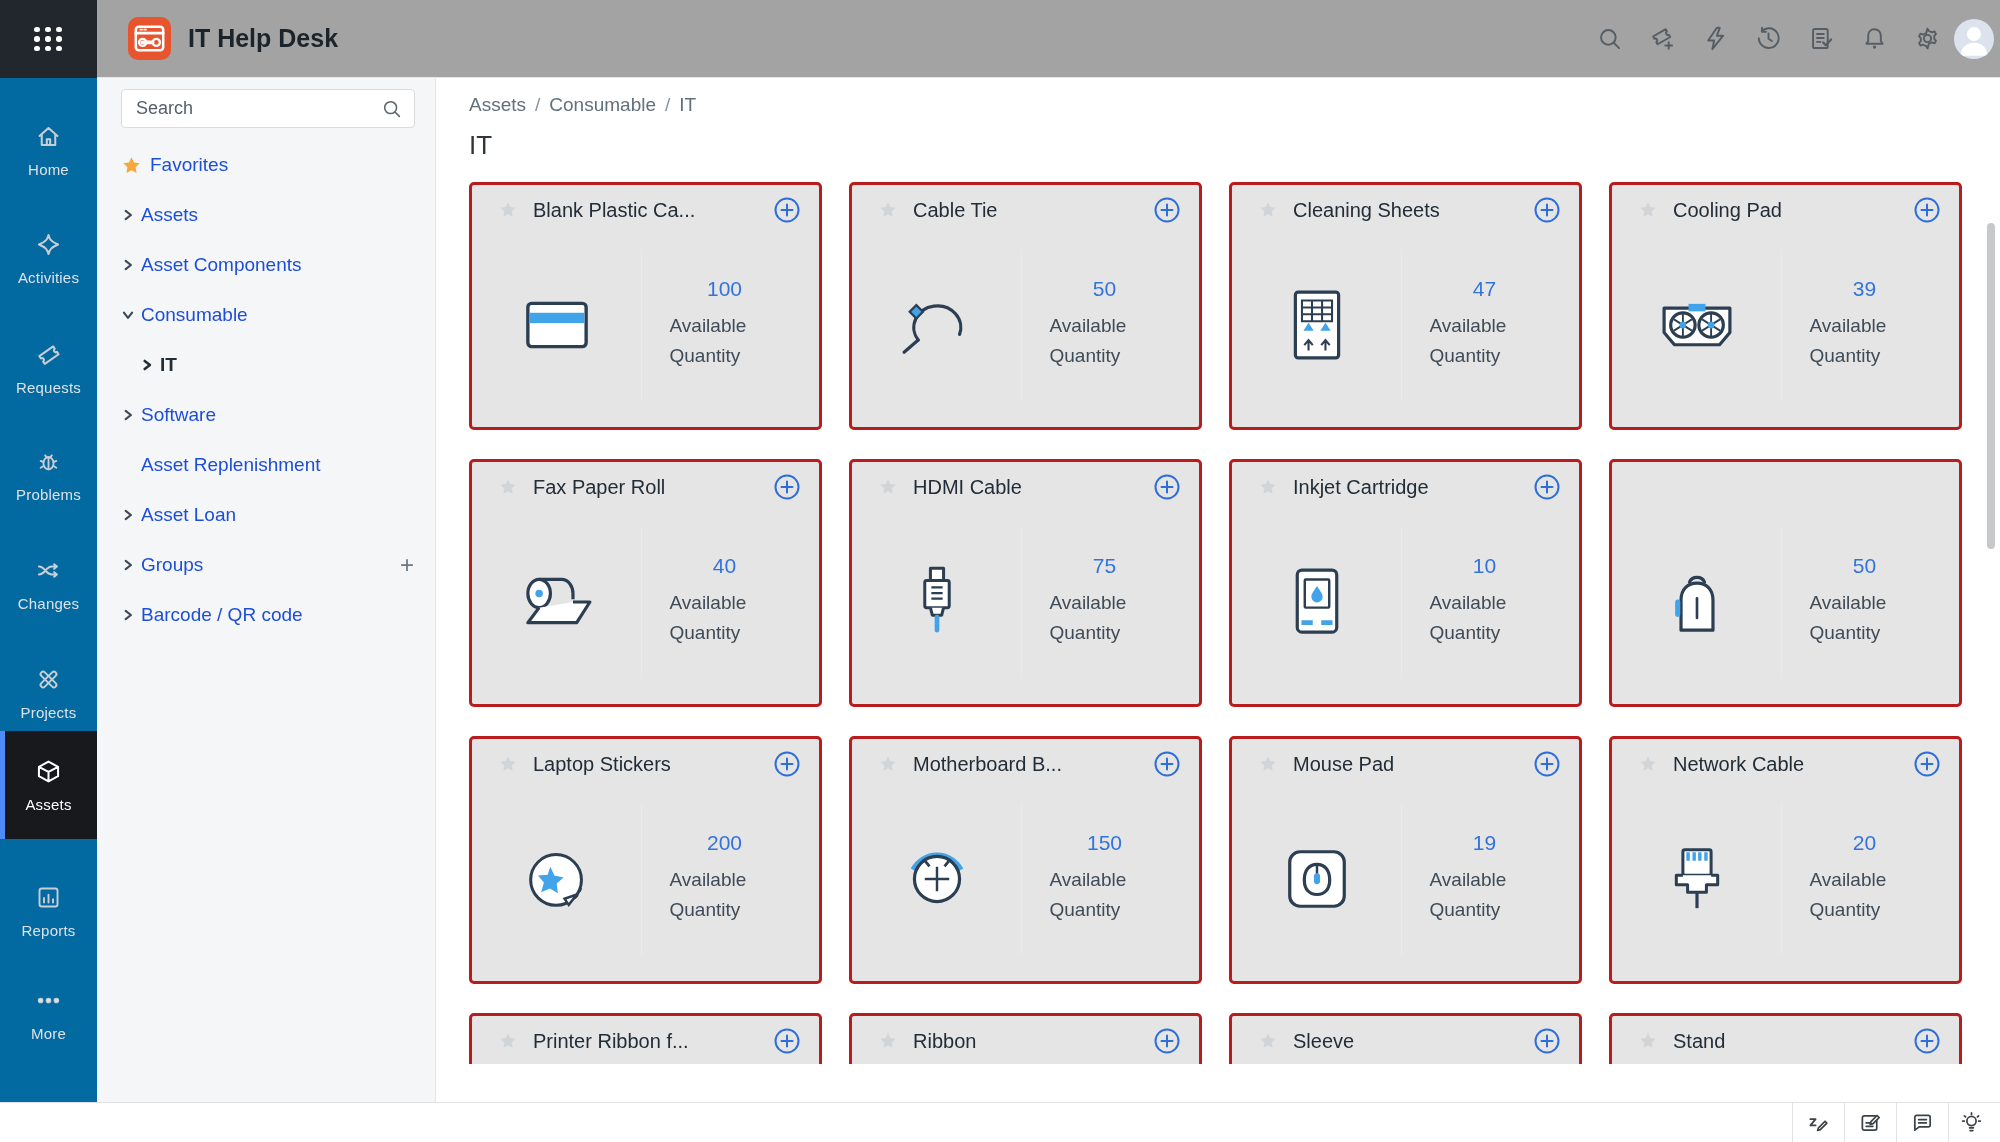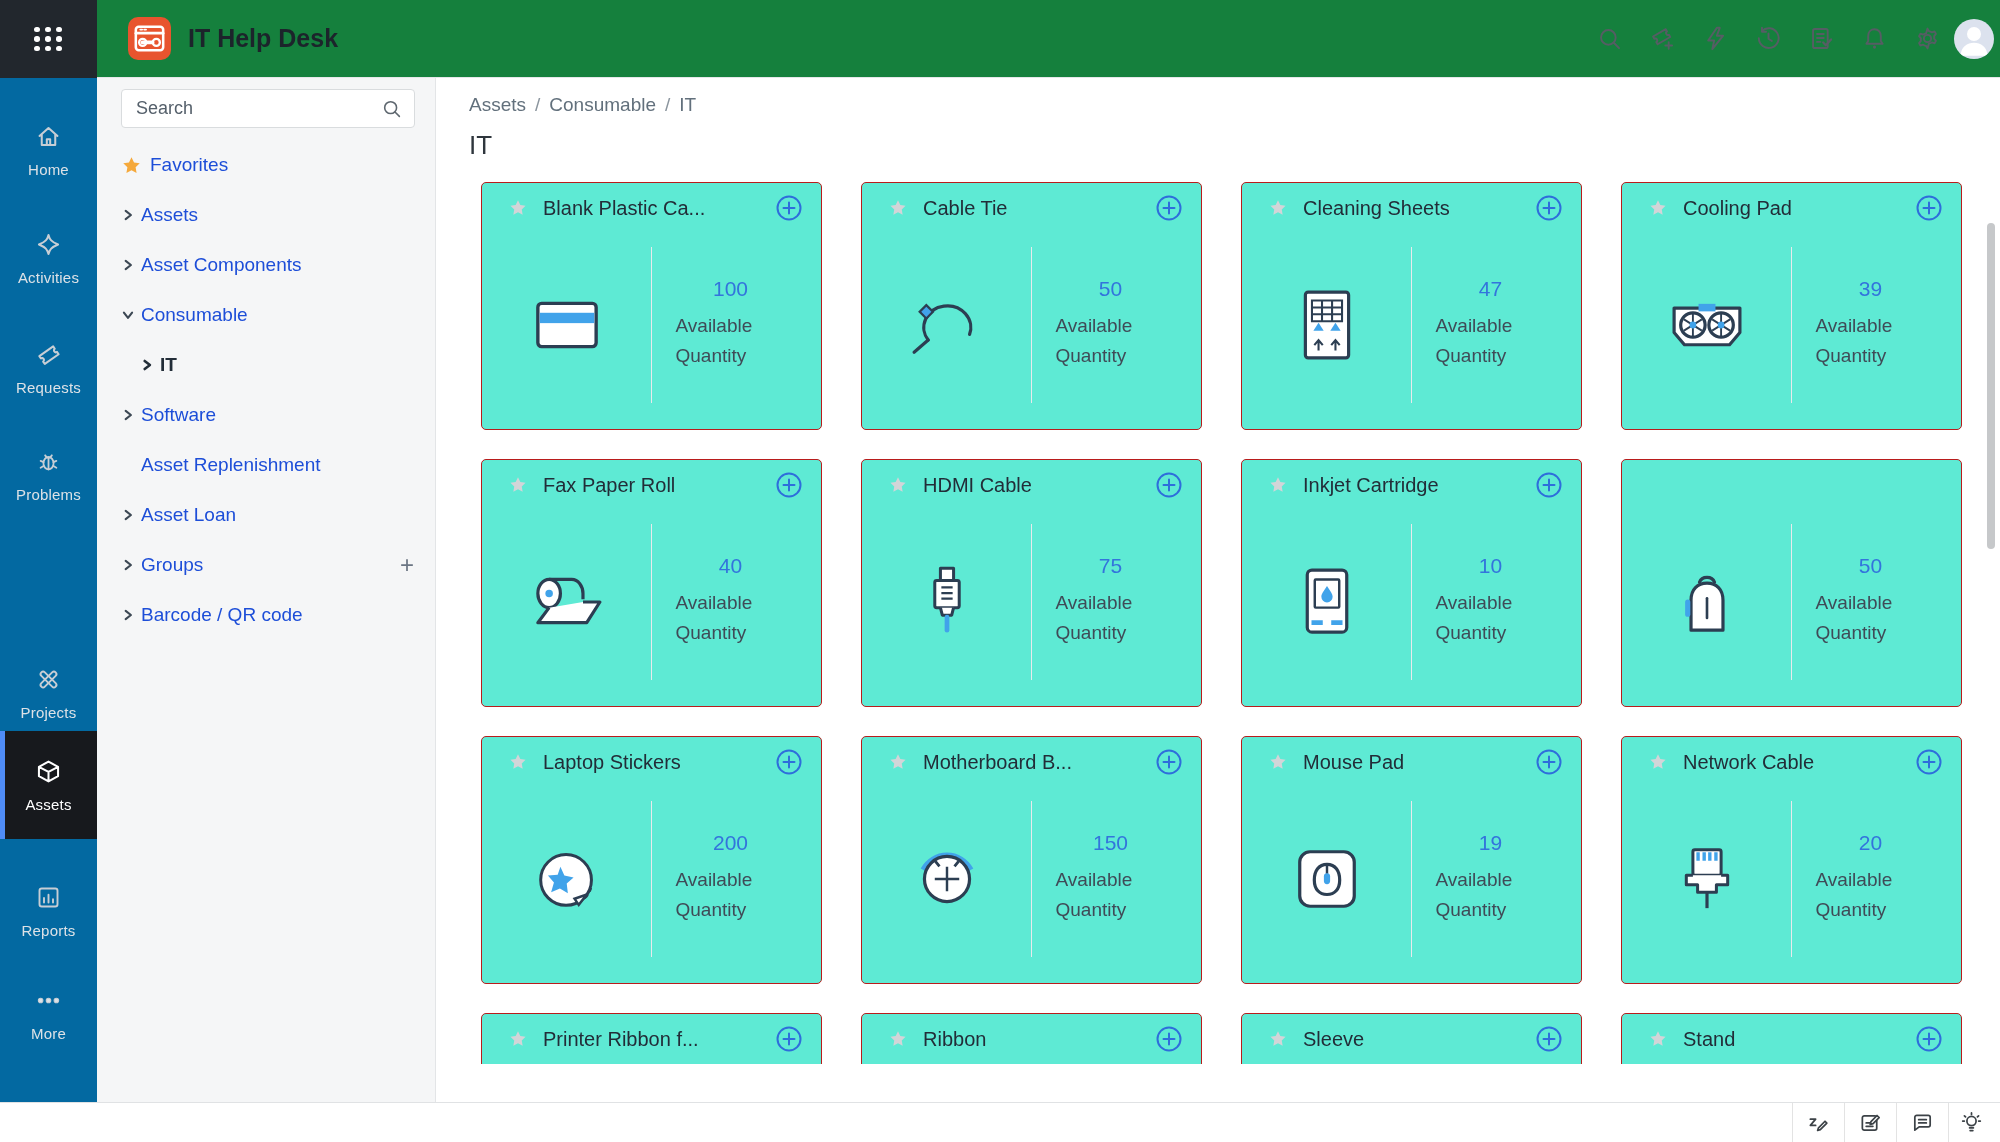--- a/index.html
+++ b/index.html
@@ -13,21 +13,21 @@
   .navrail { position:absolute; left:0; top:78px; width:97px; height:1024px; background:#0369a1; }
   .nav-item { position:absolute; left:0; width:97px; height:96px; display:flex; flex-direction:column; align-items:center; justify-content:center; gap:7px; color:#ccd3d9; cursor:pointer; }
   .nav-item svg { width:27px; height:27px; stroke:#c7ced5; }
   .nav-label { font-size:15px; color:#dde2e7; letter-spacing:.2px; }
   .nav-item.active { background:#17191d; }
   .nav-item.active .nav-label { color:#ffffff; }
   .nav-item.active svg { stroke:#ffffff; }
   .active-bar { position:absolute; left:0; top:0; bottom:0; width:5px; background:#4f8cf7; }
 
   
-  .appbar { position:absolute; left:97px; top:0; width:1903px; height:78px; background:#15803d; border-bottom:1px solid #e5e7e9; display:flex; align-items:center; }
+  .appbar { position:absolute; left:97px; top:0; width:1903px; height:78px; background:#a3a3a3; border-bottom:1px solid #e5e7e9; display:flex; align-items:center; }
   .brand { display:flex; align-items:center; margin-left:31px; }
   .brand-icon { width:43px; height:43px; border-radius:10px; background:#e8542e; display:flex; align-items:center; justify-content:center; }
   .brand-title { font-size:25px; font-weight:bold; color:#1c242b; margin-left:17px; }
   .appbar-icons { margin-left:auto; display:flex; align-items:center; padding-right:6px; }
   .hicon { width:53px; height:78px; display:flex; align-items:center; justify-content:center; cursor:pointer; }
   .hicon svg { width:27px; height:27px; stroke:#565d64; fill:none; stroke-width:1.7; stroke-linecap:round; stroke-linejoin:round; }
   .avatar { width:40px; height:40px; border-radius:50%; background:#dce2ee; overflow:hidden; display:flex; align-items:flex-end; justify-content:center; cursor:pointer; }
 
   
   .sidenav { position:absolute; left:97px; top:78px; width:339px; height:1024px; background:#f5f6f7; border-right:1px solid #e3e5e7; }
@@ -48,21 +48,21 @@
   .tree-plus { position:absolute; right:22px; top:14px; font-size:24px; color:#6b7684; line-height:22px; cursor:pointer; }
 
   
   .main { position:absolute; left:436px; top:78px; width:1564px; height:1024px; background:#fff; }
   .breadcrumb { position:absolute; left:33px; top:16px; font-size:19px; color:#62707c; }
   .breadcrumb .crumb { cursor:pointer; }
   .breadcrumb .sep { color:#8a949d; padding:0 9px; }
   .page-title { position:absolute; left:33px; top:52px; font-size:26px; color:#2f363d; font-weight:500; }
   .cards-viewport { position:absolute; left:33px; top:104px; width:1530px; height:882px; overflow:hidden; }
   .cards-grid { display:grid; grid-template-columns:repeat(4,353px); grid-auto-rows:248px; column-gap:27px; row-gap:29px; }
-  .card { position:relative; background:#5eead4; border:1px solid #b91c1c; border-radius:5px; cursor:pointer;margin-left:12px; }
+  .card { position:relative; background:#e5e5e5; border:3px solid #b91c1c; border-radius:5px; cursor:pointer; }
   .card-head { height:50px; display:flex; align-items:center; padding:0 18px 0 26px; }
   .card-star { width:20px; height:20px; flex:none; }
   .card-title { font-size:20px; color:#222d38; margin-left:15px; white-space:nowrap; overflow:hidden; }
   .add-btn { margin-left:auto; width:28px; height:28px; border:none; background:transparent; padding:0; cursor:pointer; flex:none; }
   .card-body { position:absolute; left:0; top:50px; right:0; bottom:0; }
   .card-iconarea { position:absolute; left:0; top:14px; bottom:26px; width:169px; display:flex; align-items:center; justify-content:center; }
   .card-iconarea svg { width:94px; height:94px; }
   .vdivider { position:absolute; left:169px; top:14px; bottom:26px; width:1px; background:#e8eaec; }
   .qty-panel { position:absolute; left:170px; right:12px; top:6px; bottom:20px; display:flex; flex-direction:column; align-items:center; justify-content:center; }
   .qty { font-size:21px; color:#3374dc; margin-bottom:10px; }
@@ -114,20 +114,26 @@
             </g>
           </svg></span>
       <span class="nav-label">Requests</span>
     </div>
     <div class="nav-item" style="top:349px">
       <span><svg viewBox="0 0 24 24" fill="none" stroke-width="1.6" stroke-linecap="round">
             <ellipse cx="12" cy="13.5" rx="4.5" ry="5.5"></ellipse>
             <path d="M9,6.5 l1.7,2 M15,6.5 l-1.7,2 M12,8.5 v10.5 M5,11.5 l2.6,1 M19,11.5 l-2.6,1 M5,17.5 l2.6,-1.5 M19,17.5 l-2.6,-1.5"></path>
           </svg></span>
       <span class="nav-label">Problems</span>
+    </div>
+    <div class="nav-item" style="top:458px">
+      <span><svg viewBox="0 0 24 24" fill="none" stroke-width="1.8" stroke-linecap="round" stroke-linejoin="round">
+            <path d="M3.5,8.5 C9,8.5 9.5,15.5 15,15.5 H19 M3.5,15.5 C9,15.5 9.5,8.5 15,8.5 H19 M17,6.5 L19.5,8.5 L17,10.5 M17,13.5 L19.5,15.5 L17,17.5"></path>
+          </svg></span>
+      <span class="nav-label">Changes</span>
     </div>
     <div class="nav-item" style="top:567px">
       <span><svg viewBox="0 0 24 24" fill="none" stroke-width="1.7">
             <g transform="rotate(45 12 12)">
               <rect x="9.8" y="3" width="4.4" height="18" rx="2.2"></rect>
             </g>
             <g transform="rotate(-45 12 12)">
               <rect x="9.8" y="3" width="4.4" height="18" rx="2.2"></rect>
             </g>
           </svg></span>

